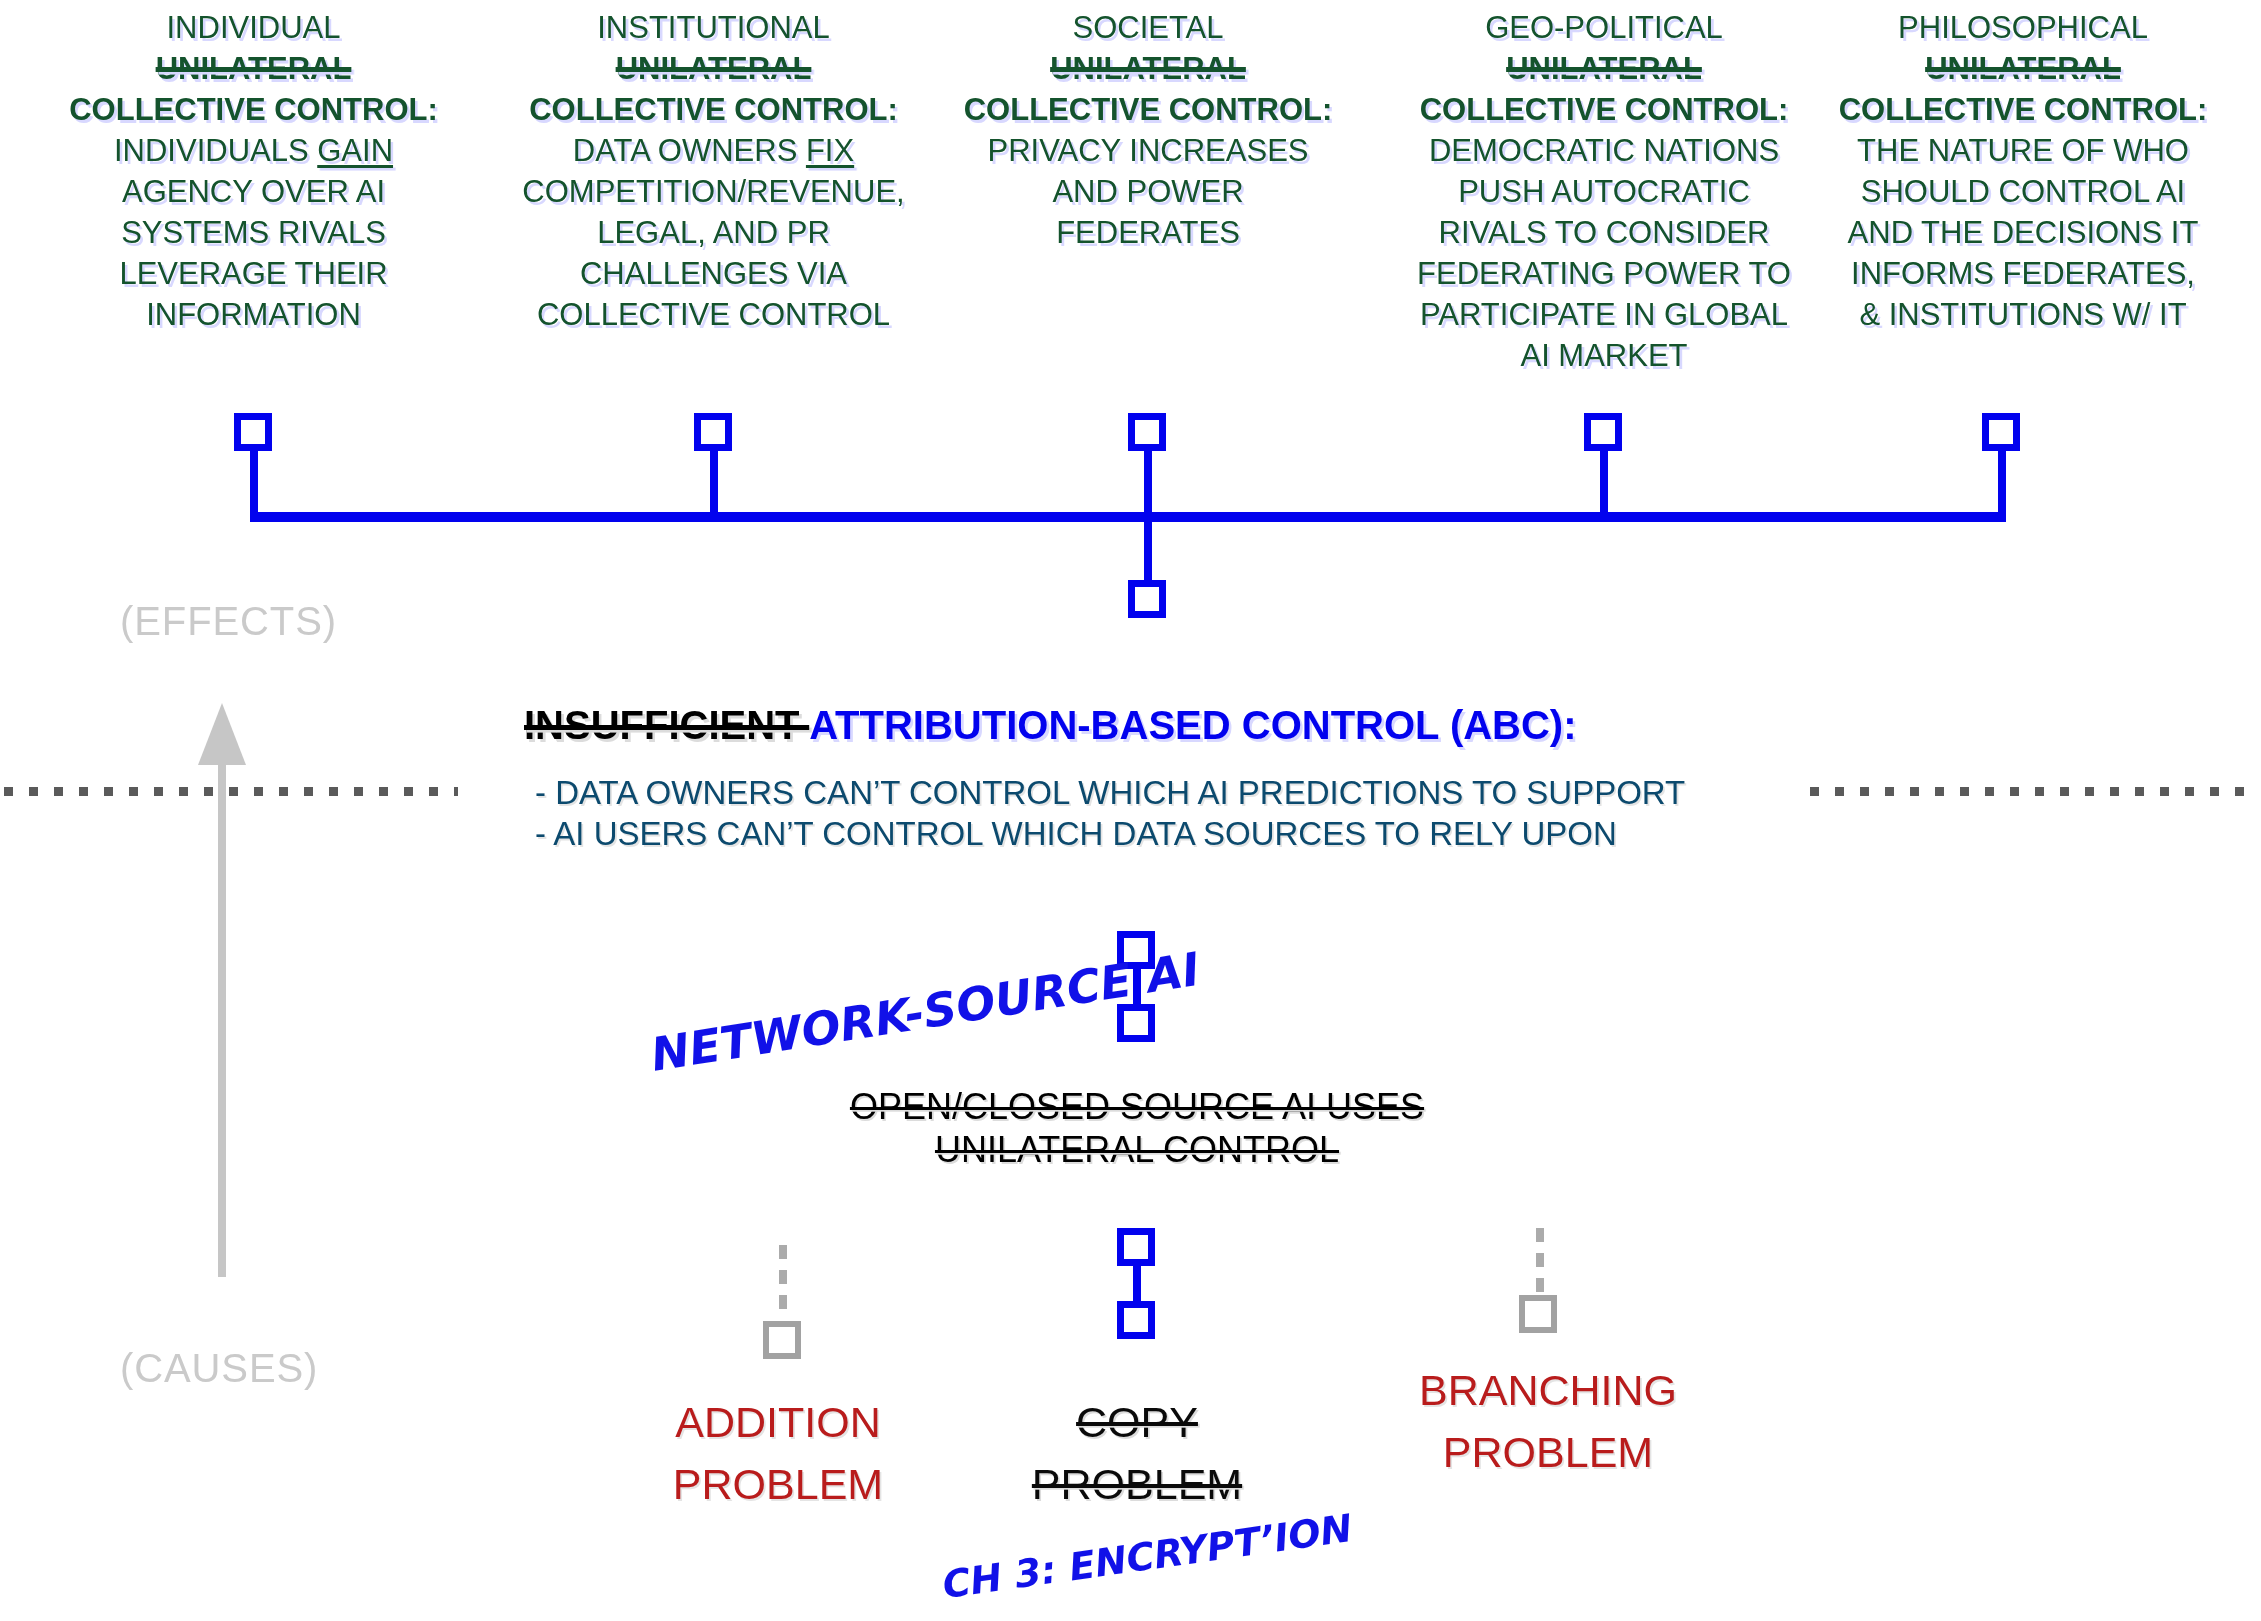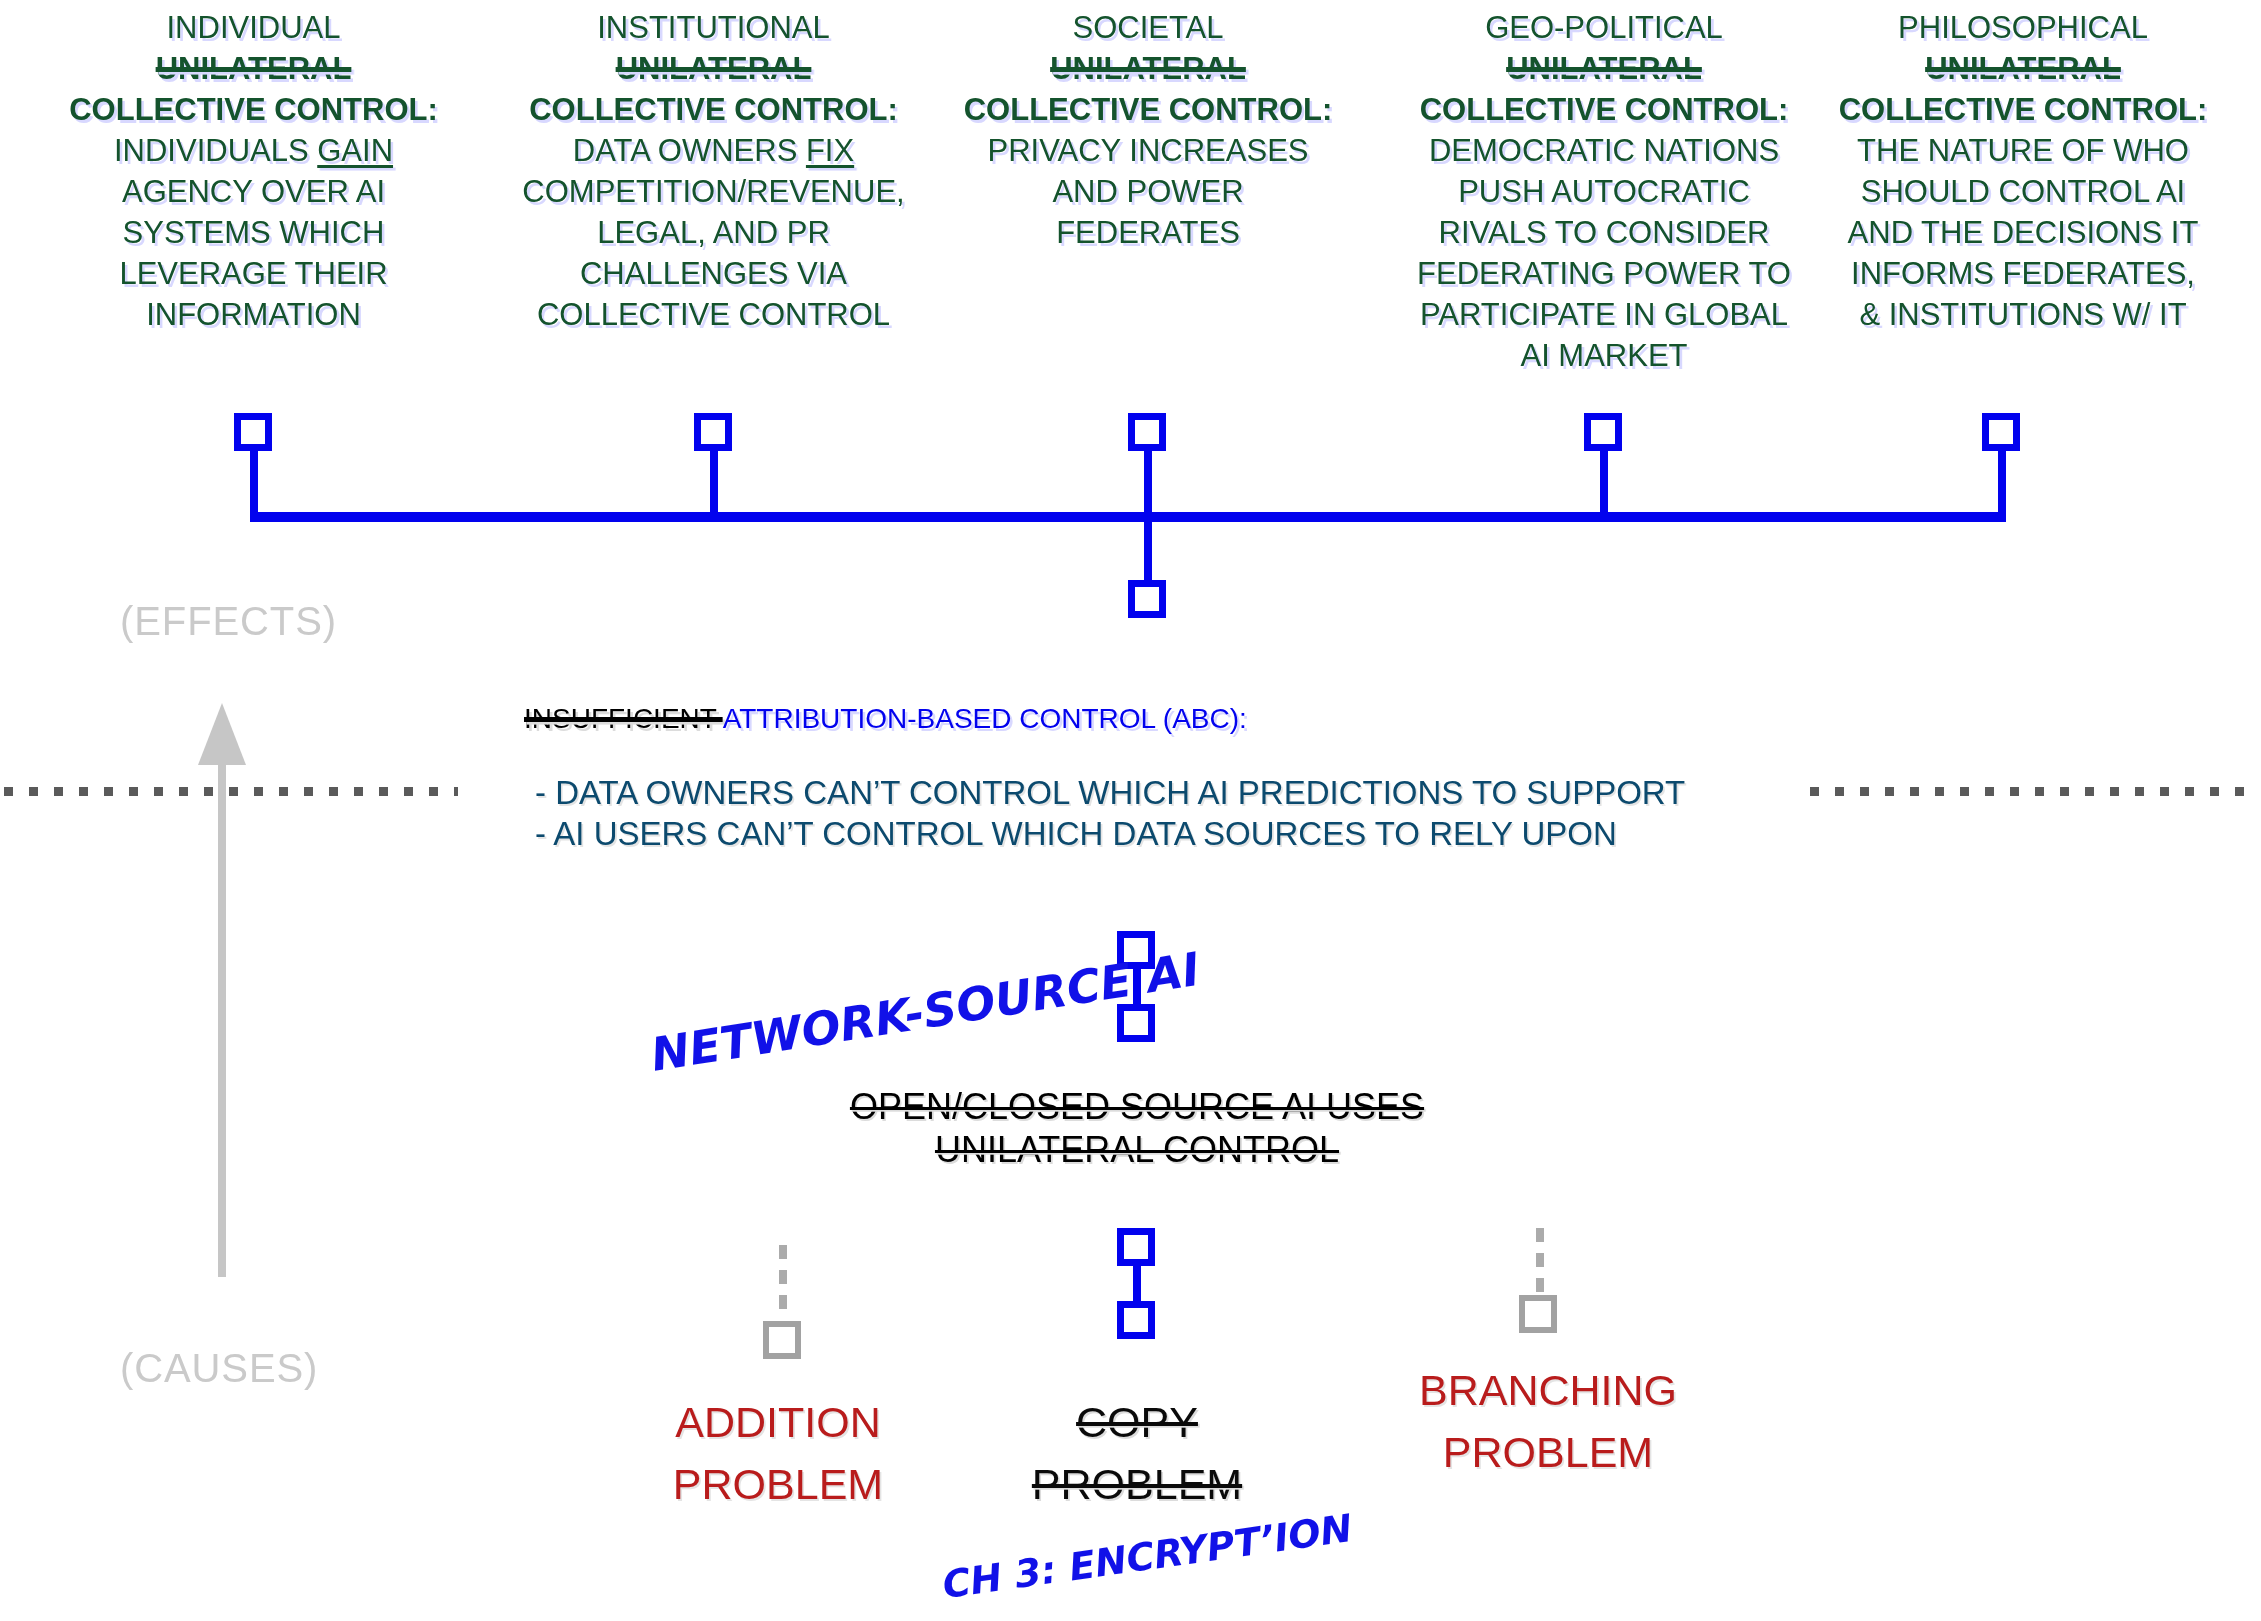--- a/index.html
+++ b/index.html
@@ -45,21 +45,21 @@
   }
   .arrow-shaft { position:absolute; width:7.7px; background:#c6c6c6; }
 
   
   .side-label {
     position:absolute; color:#cacaca; font-size:40px; white-space:nowrap;
     letter-spacing:0.9px;
   }
 
   
-  .abc-title { position:absolute; font-size:28px; font-weight:normal; white-space:nowrap; }
+  .abc-title { position:absolute; font-size:40px; font-weight:bold; white-space:nowrap; }
   .abc-title .ins {
     color:#000000; text-decoration:line-through; text-decoration-thickness:5.2px;
     text-shadow:2.6px 2.6px 0 #dcdcdc;
   }
   .abc-title .abc { color:#0202ee; text-shadow:2.6px 2.6px 0 #d8d8ff; }
   .bullets {
     position:absolute; font-size:33px; line-height:41px; color:#0c4a6e;
     text-shadow:1.7px 1.7px 0 #e4e4e4; white-space:nowrap;
   }
 
@@ -92,21 +92,21 @@
 
 <div class="canvas">
 
   <div id="columns-layer">
       <div class="col" style="left: 24px; width: 459px;">
         <div>INDIVIDUAL</div>
         <div class="struck-line"><span>UNILATERAL</span></div>
         <div class="sub">COLLECTIVE CONTROL:</div>
         <div>INDIVIDUALS <span class="u">GAIN</span></div>
         <div>AGENCY OVER AI</div>
-        <div>SYSTEMS WHICH</div>
+        <div>SYSTEMS RIVALS</div>
         <div>LEVERAGE THEIR</div>
         <div>INFORMATION</div>
       </div>
       <div class="col" style="left: 484px; width: 459px;">
         <div>INSTITUTIONAL</div>
         <div class="struck-line"><span>UNILATERAL</span></div>
         <div class="sub">COLLECTIVE CONTROL:</div>
         <div>DATA OWNERS <span class="u">FIX</span></div>
         <div>COMPETITION/REVENUE,</div>
         <div>LEGAL, AND PR</div>

